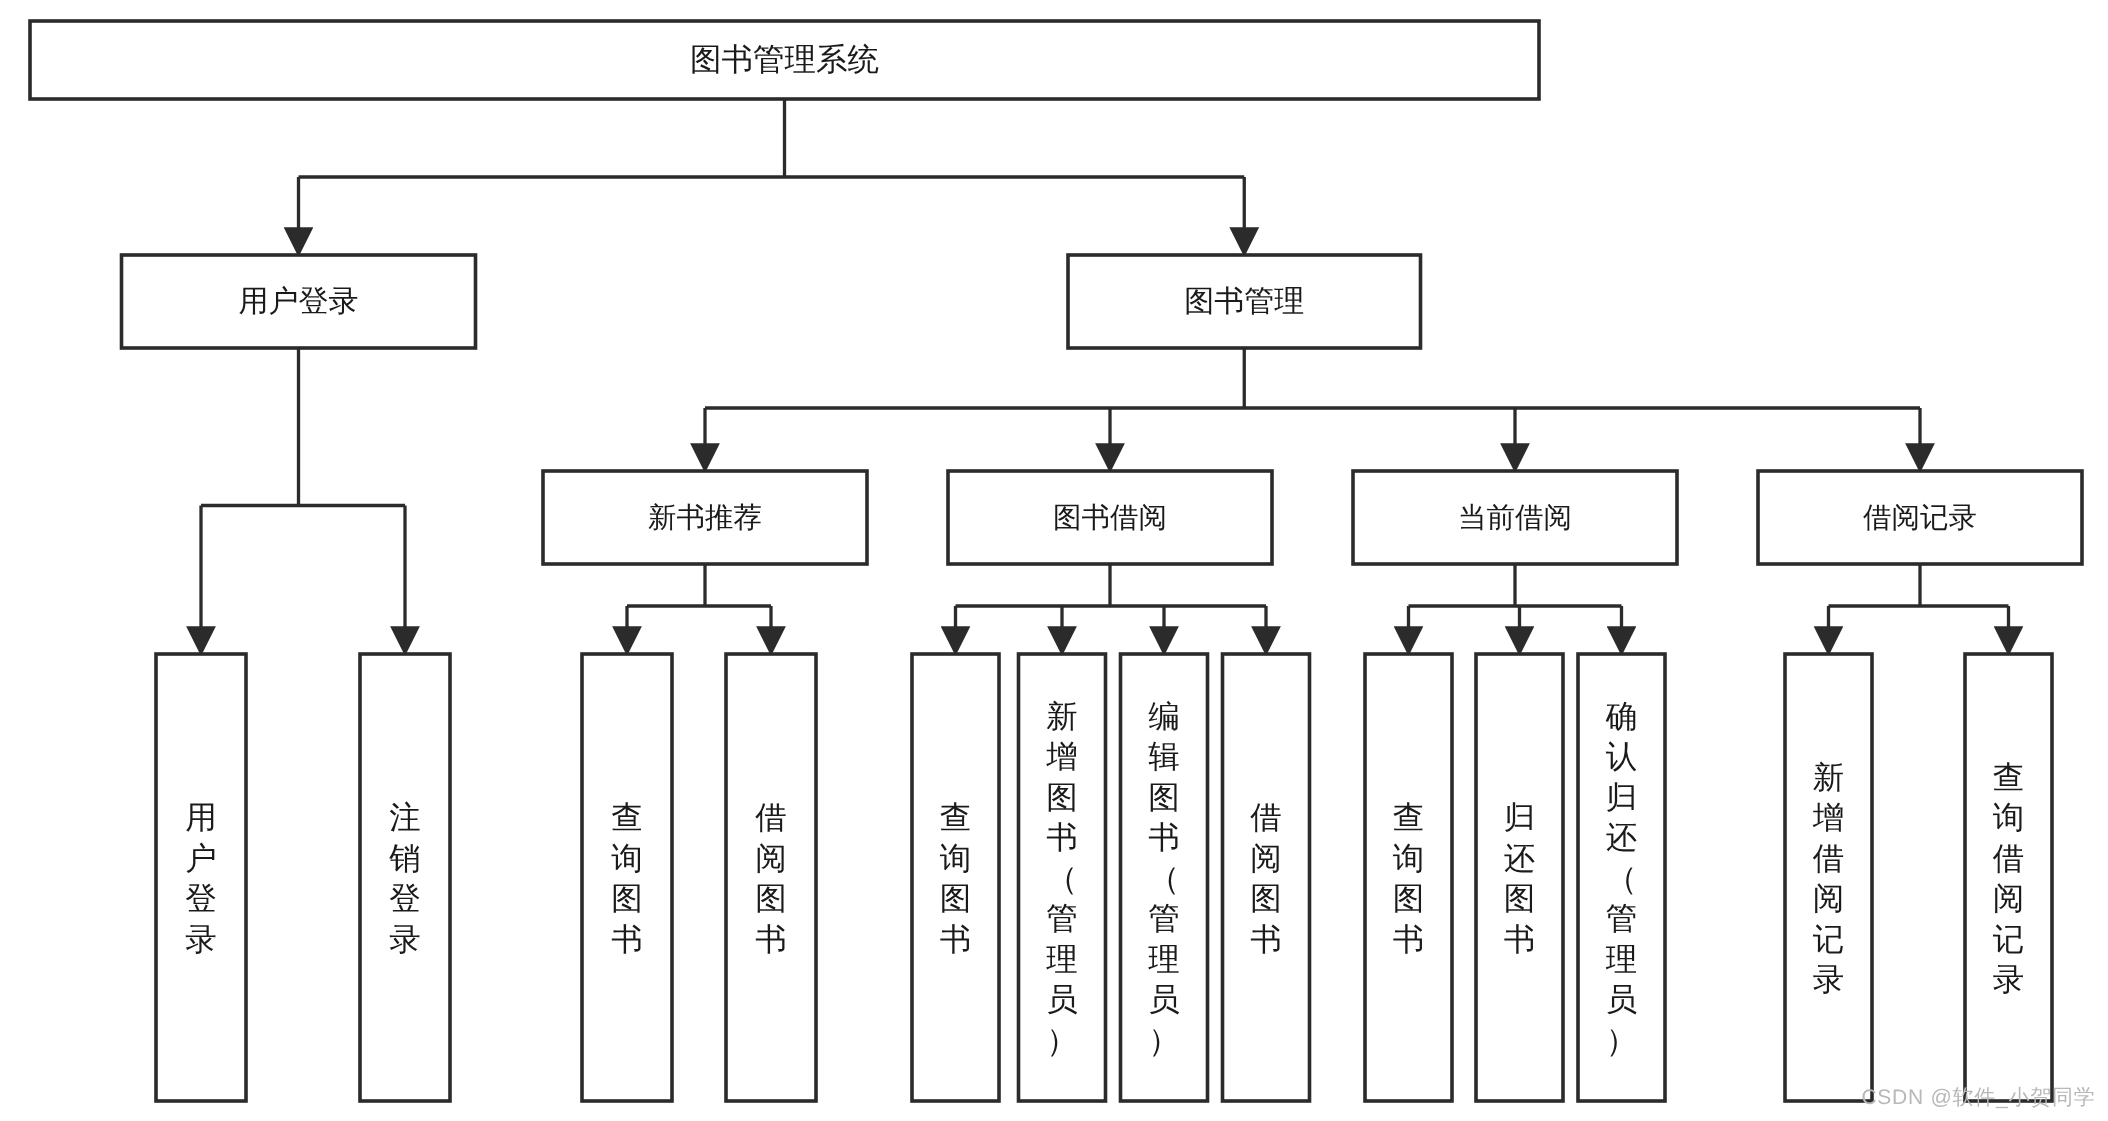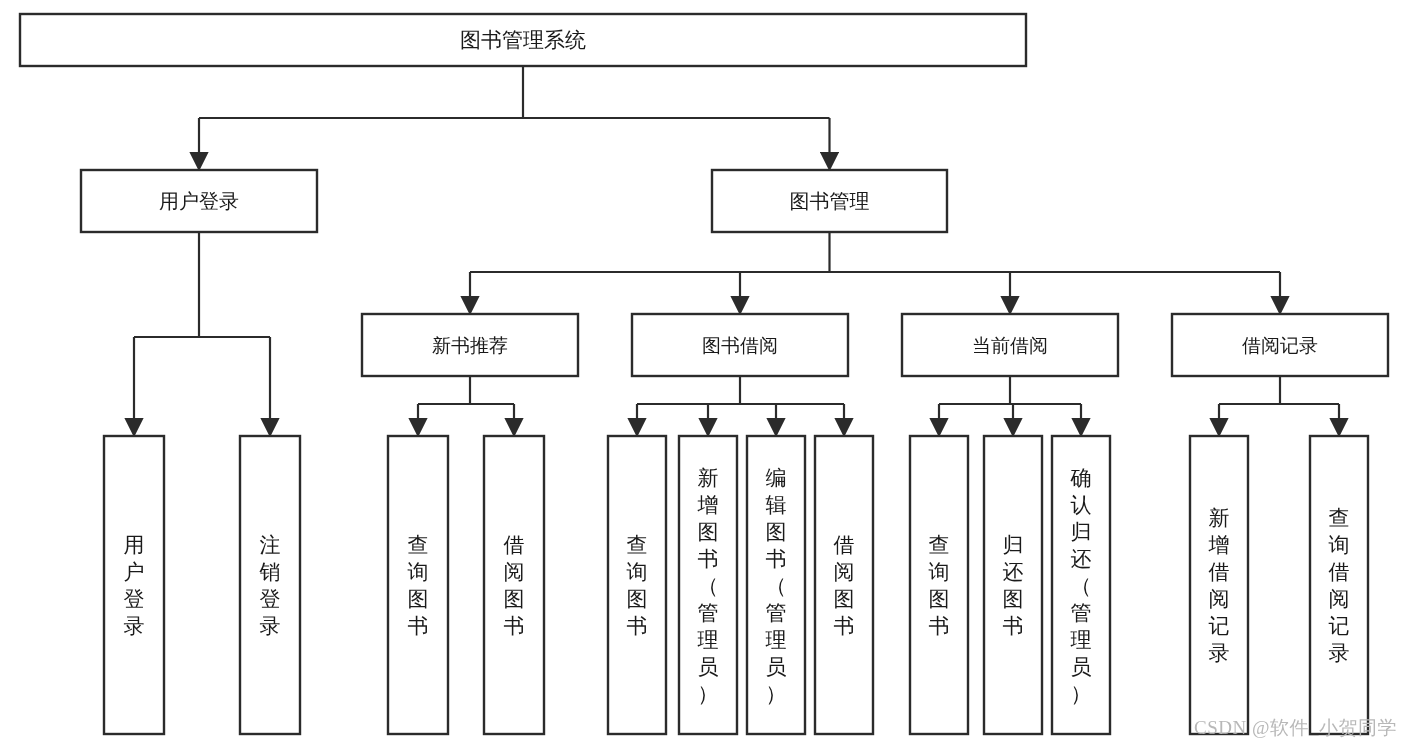--- a/index.html
+++ b/index.html
@@ -53,22 +53,22 @@
     fill: none;
   }
   .arrow-head {
     fill: #2b2b2b;
     stroke: none;
   }
   .watermark-text {
     position: absolute;
     right: 8px;
     bottom: 6px;
-    font-family: Liberation Serif, serif;
-    font-size: 19px;
+    font-family: Liberation Sans, sans-serif;
+    font-size: 14px;
     color: #b8b8b8;
     white-space: nowrap;
     letter-spacing: 0.5px;
   }
 </style>
 </head>
 <body>
 
 <div id="diagram-root">
   <svg id="flow" viewBox="0 0 1405 747" xmlns="http://www.w3.org/2000/svg">

